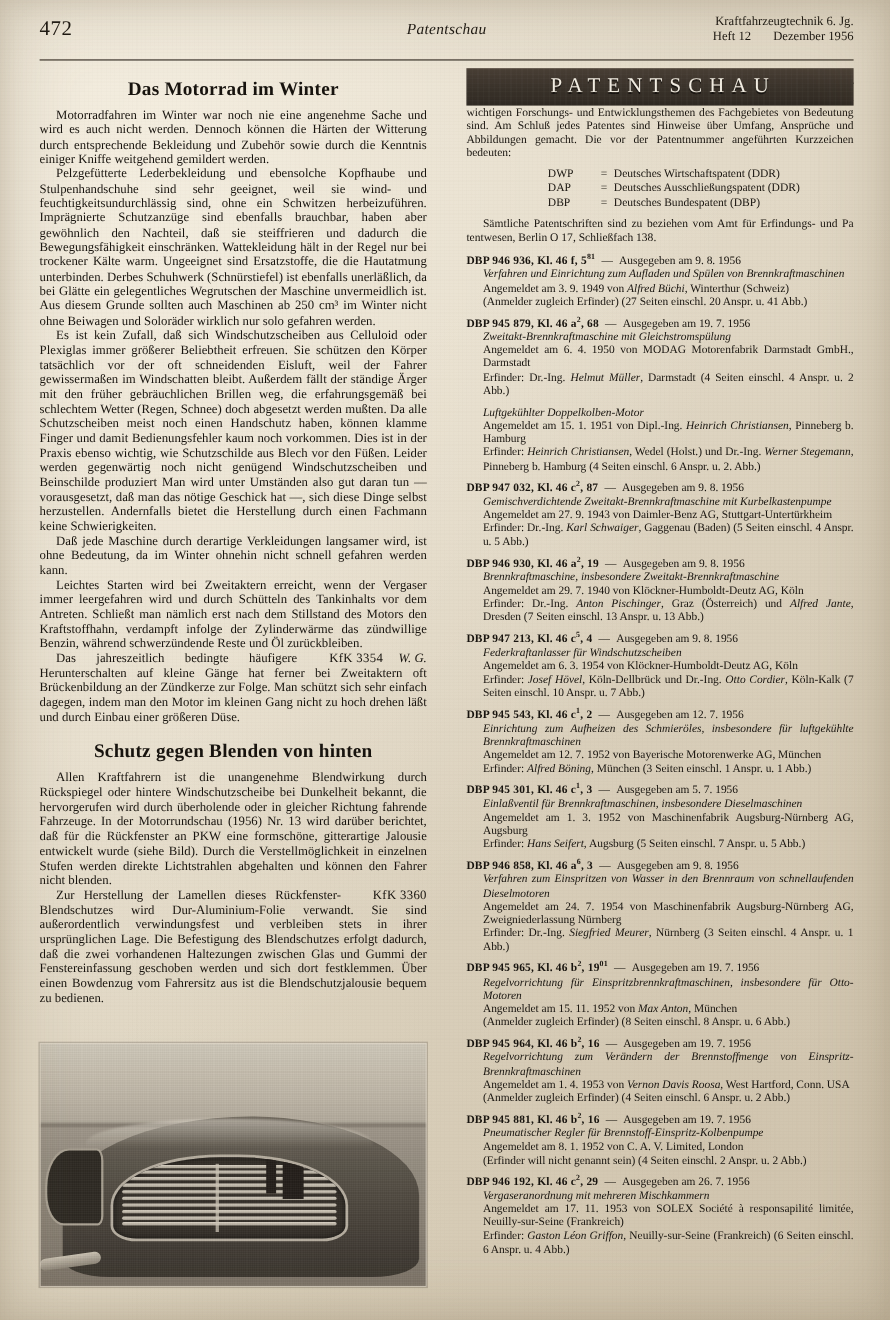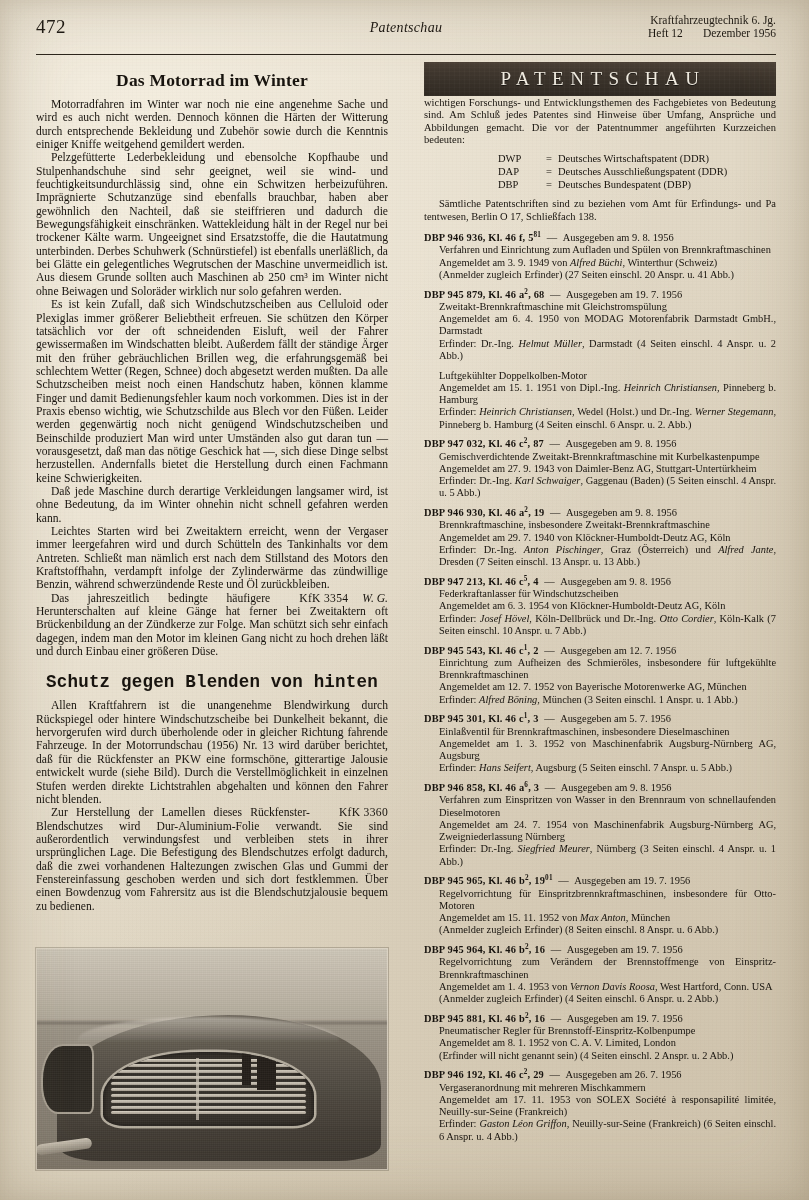--- a/index.html
+++ b/index.html
@@ -38,21 +38,21 @@
         border-top:1.6px solid #2b241b;}
 
   
   .colL{position:absolute;left:36px;top:64px;width:352px;}
   .colR{position:absolute;left:424px;top:62px;width:352px;}
 
   h2.art{
     font-size:17.5px;font-weight:bold;text-align:center;
     margin:6px 0 7px 0;letter-spacing:.2px;
   }
-  h2.art.second{margin-top:14px;font-family:Liberation Mono, monospace;}
+  h2.art.second{margin-top:14px;}
 
   p.body{
     margin:0 0 0 0;
     font-size:11.6px;line-height:13.35px;
     text-align:justify;text-justify:inter-word;
     text-indent:15px;
     hyphens:none;
   }
   p.body + p.body{margin-top:0;}
   .sig{float:right;margin-left:14px;}
@@ -139,21 +139,21 @@
   .defrow{display:flex;padding-left:74px;}
   .defrow .abbr{width:42px;}
   .defrow .eq{width:18px;text-align:center;}
   .note{font-size:10.5px;line-height:12.4px;text-align:justify;text-indent:15px;margin:0 0 9px 0;}
 
   .pat{margin-bottom:7.5px;font-size:10.4px;line-height:12.25px;}
   .pat .hd{font-weight:normal;}
   .pat .hd b{font-weight:bold;letter-spacing:.2px;}
   .pat .dash{padding:0 3px;}
   .pat .ti{
-    display:block;padding-left:15px;text-indent:-0px;
+    display:block;font-style:italic;padding-left:15px;text-indent:-0px;
     text-align:justify;
   }
   .pat .ln{
     display:block;padding-left:15px;text-align:justify;
   }
   sup{font-size:7.2px;vertical-align:super;line-height:0;}
 </style>
 </head>
 <body>
 

